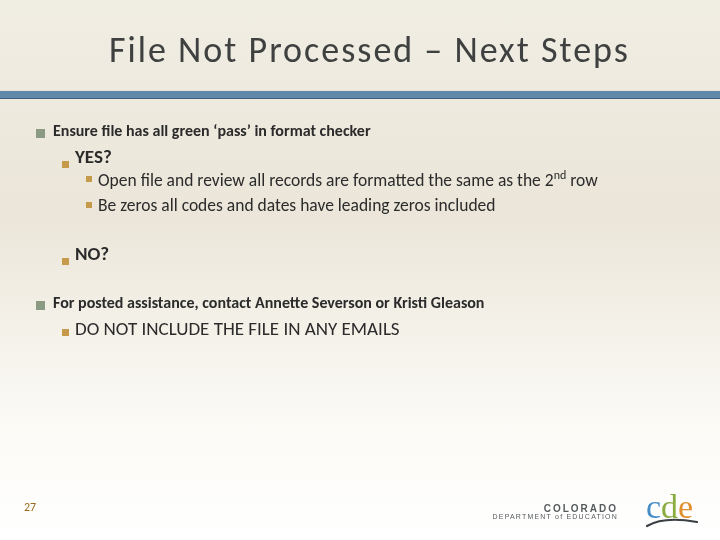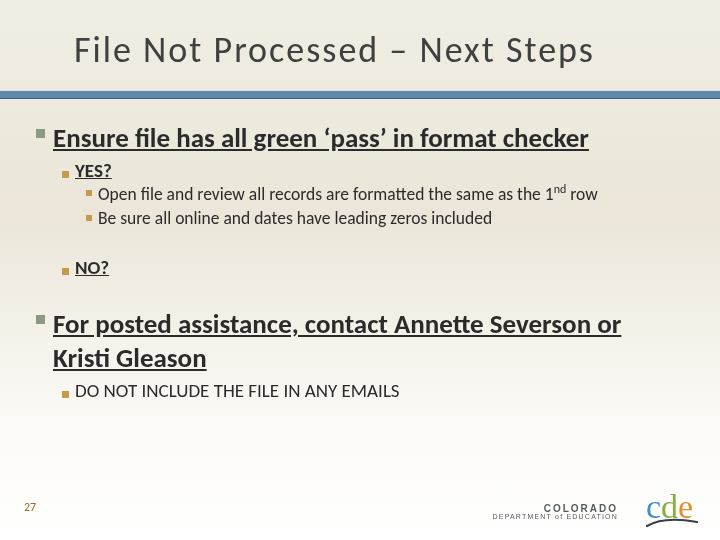--- a/index.html
+++ b/index.html
@@ -20,20 +20,21 @@
     height: 7px;
     background: linear-gradient(to bottom, rgba(255,255,255,0.0), rgba(255,255,255,0.0));
   }
   .heading {
     color: #3f4140;
     font-size: 36px;
     letter-spacing: 2px;
     font-weight: 400;
     padding: 28px 0 18px 74px;
     font-family: "Segoe UI", Calibri, Arial, sans-serif;
+    margin-left: 35px;
   }
   .content {
     padding: 22px 36px 0 36px;
     color: #2b2b2b;
   }
   .l1 { margin-bottom: 4px; }
   .l1-row { display: flex; align-items: flex-start; }
   .bullet-sq {
     display: inline-block;
     width: 9px; height: 9px;
@@ -47,23 +48,23 @@
     background: #c59a4a;
     margin-top: 8px;
     margin-right: 6px;
   }
   .bullet-sq.xs {
     width: 6px; height: 6px;
     background: #c59a4a;
     margin-top: 8px;
     margin-right: 6px;
   }
-  .l1-text { font-size: 27px; font-weight: 700; line-height: 1.25; text-decoration: underline; }
+  .l1-text { font-size: 16px; font-weight: 700; line-height: 1.25; }
   .l2 { margin-left: 26px; margin-top: 2px; }
-  .l2-row { display: flex; align-items: center; text-decoration: underline; }
+  .l2-row { display: flex; align-items: flex-end; }
   .l2-text { font-size: 19px; font-weight: 700; }
   .l3 { margin-left: 50px; }
   .l3-row { display: flex; align-items: flex-start; margin-bottom: 2px; }
   .l3-text { font-size: 17.5px; font-weight: 400; line-height: 1.3; }
   .l3-text sup { font-size: 12px; }
   .gap { height: 22px; }
   .gap-lg { height: 28px; }
   .l2b { margin-left: 26px; }
   .l2b-row { display: flex; align-items: center; }
   .l2b-text { font-size: 19px; font-weight: 400; }
@@ -128,26 +129,26 @@
     <div class="l2-row">
       <span class="bullet-sq sm"></span>
       <span class="l2-text">YES?</span>
     </div>
   </div>
 
   <div class="l3">
     <div class="l3-row">
       <span class="bullet-sq xs"></span>
       <span class="l3-text">
-        <span>Open file and review all records are formatted the same as the 1</span><sup>nd</sup><span> row</span>
+        <span>Open file and review all records are formatted the same as the 2</span><sup>nd</sup><span> row</span>
       </span>
     </div>
     <div class="l3-row">
       <span class="bullet-sq xs"></span>
-      <span class="l3-text">Be sure all online and dates have leading zeros included</span>
+      <span class="l3-text">Be zeros all codes and dates have leading zeros included</span>
     </div>
   </div>
 
   <div class="gap"></div>
 
   <div class="l2">
     <div class="l2-row">
       <span class="bullet-sq sm"></span>
       <span class="l2-text">NO?</span>
     </div>

